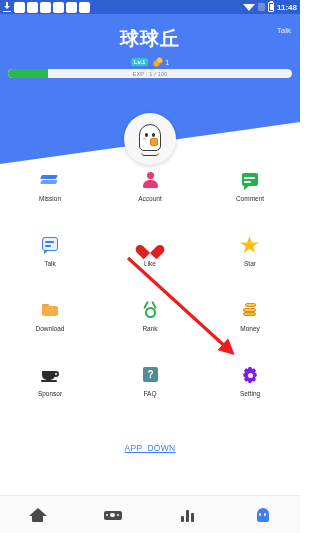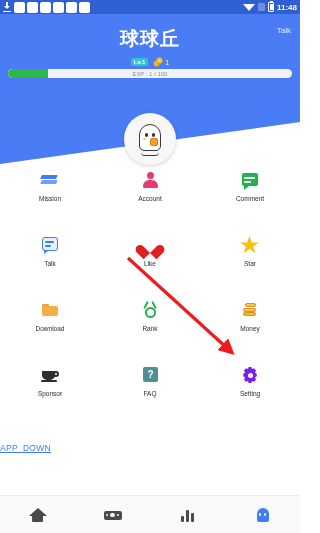--- a/index.html
+++ b/index.html
@@ -275,21 +275,21 @@
   }
 
   
   .arrow-anno{
     position:absolute; top:0; left:0; width:300px; height:533px;
     pointer-events:none; z-index:30;
   }
 
   
   .appdown{
-    position:absolute; top:437px; left:0; width:300px; 
+    position:absolute; top:437px; left:0; width:300px; text-align:center;
     z-index:8;
   }
   .appdown span{
     color:#3f7df6; font-size:8.5px; text-decoration:underline; cursor:pointer; letter-spacing:0.3px;
   }
 
   
   .bottomnav{
     position:absolute; bottom:0; left:0; width:300px; height:38px;
     background:#fafafa; border-top:1px solid #ebebeb;

